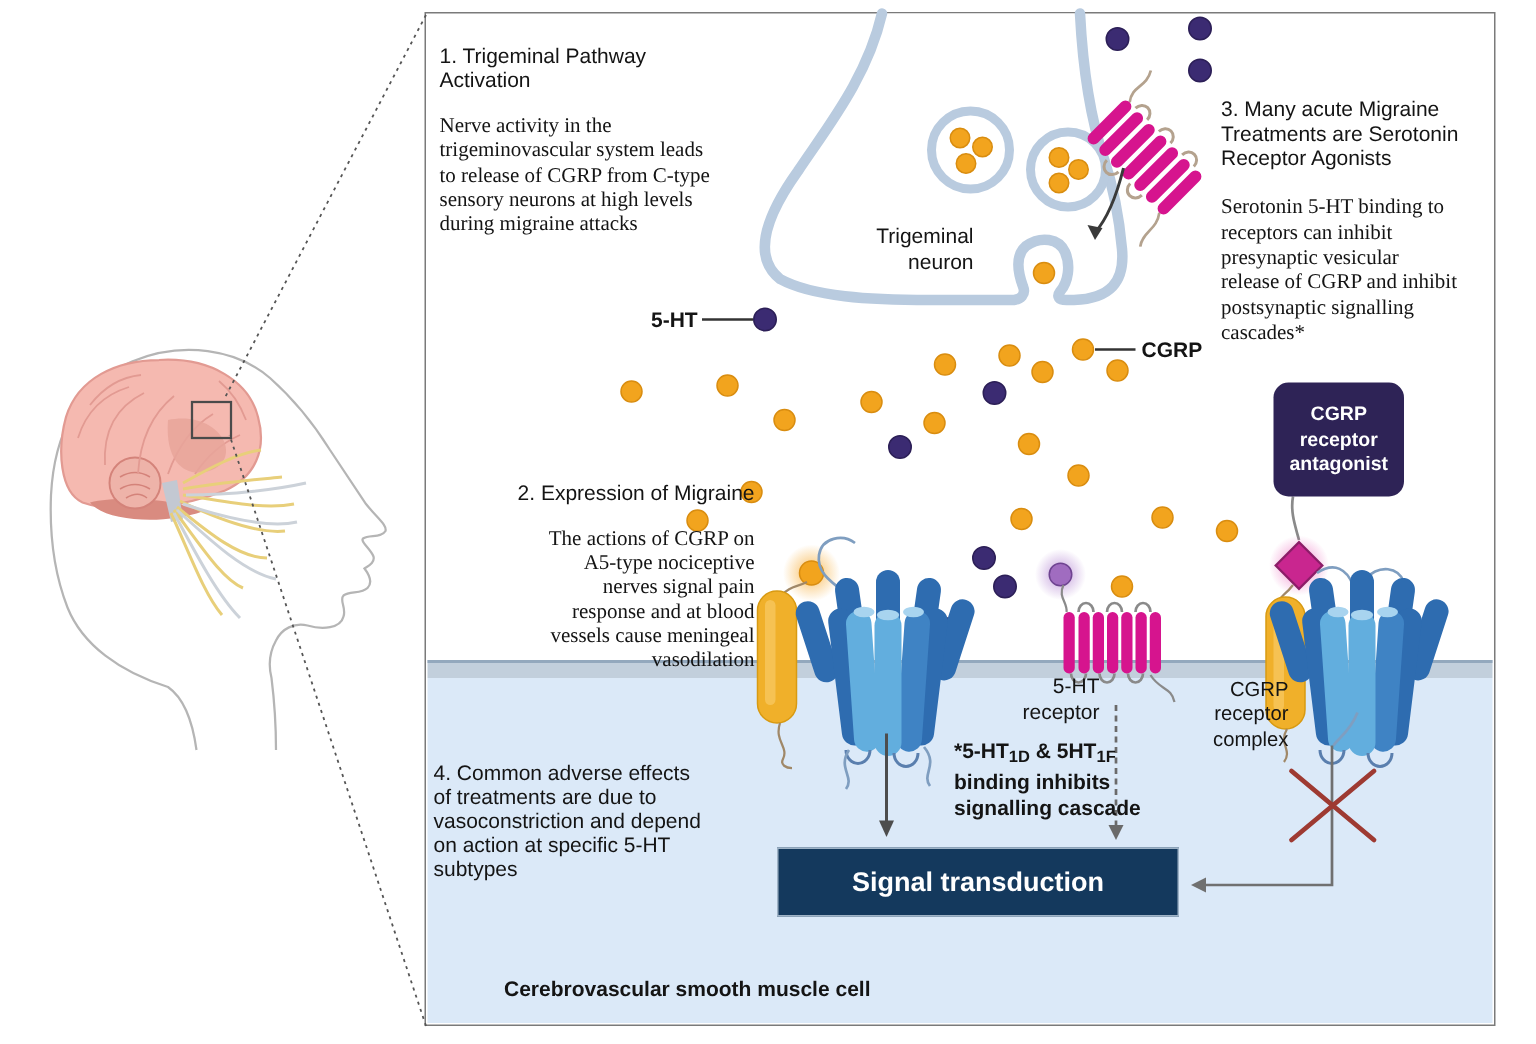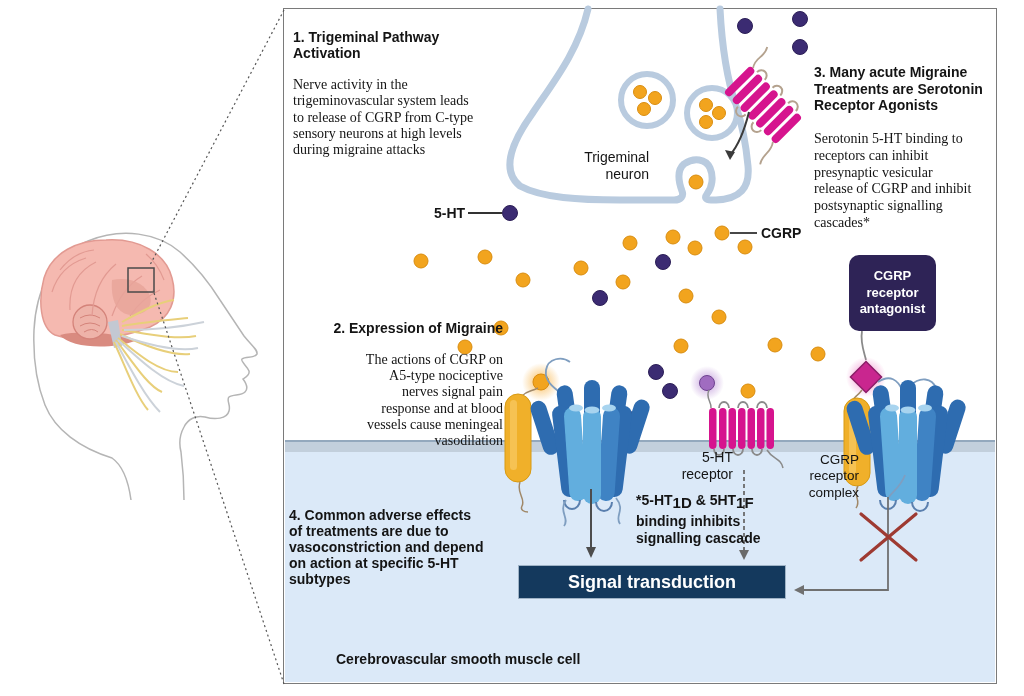--- a/index.html
+++ b/index.html
@@ -5,32 +5,32 @@
   html,body{margin:0;padding:0;background:#fff;}
   .stage{position:relative;width:1024px;height:696px;background:#fff;overflow:hidden;
          font-family:"Liberation Sans",sans-serif;color:#141414;}
   .panel{position:absolute;left:283px;top:8px;width:714px;height:676px;
          border:1.5px solid #7a7a7a;background:#ffffff;box-sizing:border-box;}
   .cell-interior{position:absolute;left:285px;top:452px;width:710px;height:230px;background:var(--cell_fill);}
   .membrane-band{position:absolute;left:285px;top:440px;width:710px;height:12px;
          background:var(--membrane_band);border-top:2px solid #93a8bd;box-sizing:border-box;}
   svg.overlay{position:absolute;left:0;top:0;width:1024px;height:696px;}
   .tb{position:absolute;font-size:14px;line-height:1.15;white-space:pre-line;}
-  .tb .t{font-weight:bold;display:block;}
+  .tb .t{font-weight:normal;display:block;}
   .tb .b{display:block;font-family:Liberation Serif, serif;}
   .lbl{position:absolute;white-space:pre-line;font-size:14px;line-height:1.22;}
   .bold{font-weight:bold;}
   .ctr{text-align:right;}
   .navybox{position:absolute;left:849px;top:255px;width:87px;height:76px;background:var(--navy);
          color:#fff;font-weight:bold;font-size:13px;line-height:1.3;border-radius:10px;
          display:flex;align-items:center;justify-content:center;text-align:center;white-space:pre-line;}
-  .signalbox{position:absolute;left:518px;top:565px;width:268px;height:34px;background:var(--signal_navy);
+  .signalbox{position:absolute;left:518px;top:565px;width:268px;height:46px;background:var(--signal_navy);
          color:#fff;font-weight:bold;font-size:18px;display:flex;align-items:center;justify-content:center;
          border:1px solid #9fb3c6;box-sizing:border-box;}
-  sub.s{font-size:15px;vertical-align:-3px;}
+  sub.s{font-size:11px;vertical-align:-3px;}
 </style>
 </head>
 <body>
 
 <div class="stage">
 
   <div class="panel"></div>
   <div class="cell-interior"></div>
   <div class="membrane-band"></div>
 

